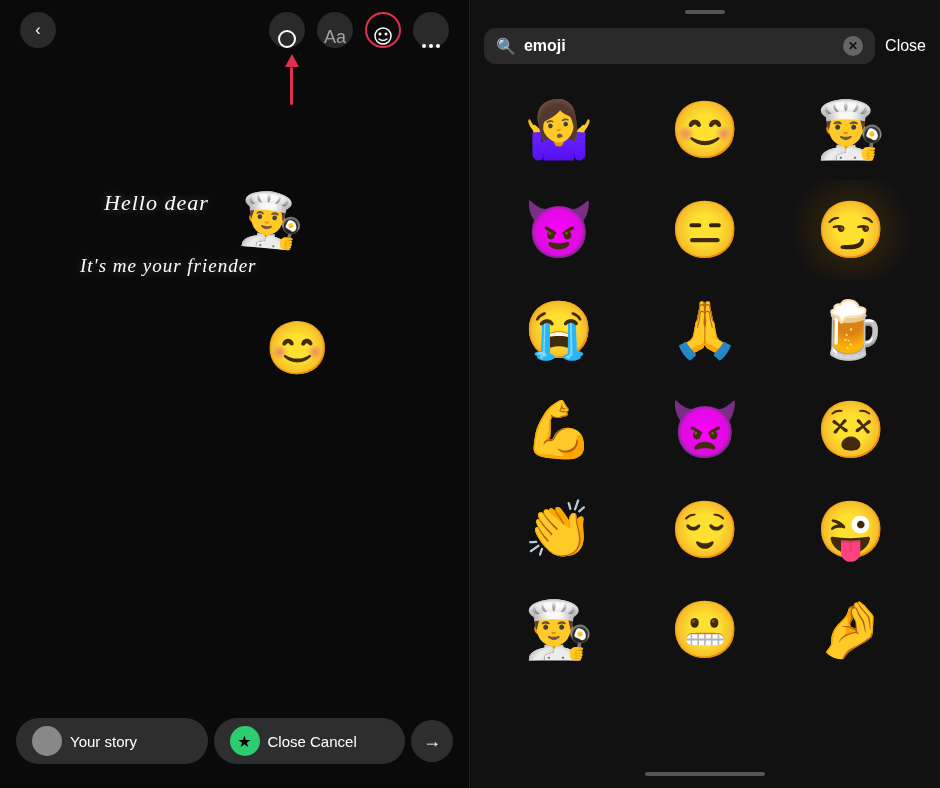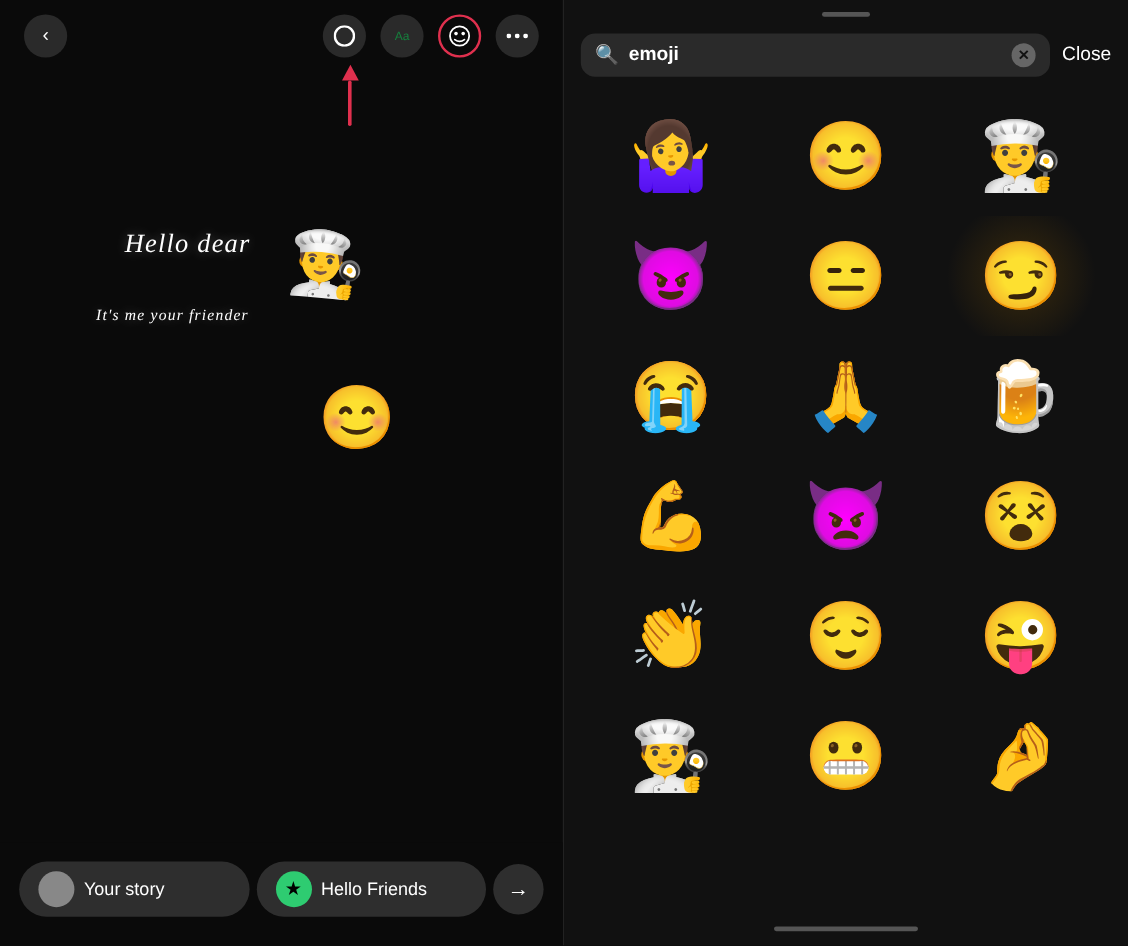--- a/index.html
+++ b/index.html
@@ -45,24 +45,24 @@
     .top-icons {
       display: flex;
       align-items: center;
       gap: 12px;
     }
 
     .icon-btn {
       width: 36px; height: 36px;
       border-radius: 50%;
       background: rgba(50,50,50,0.8);
-      display: flex; align-items: center; justify-content: center;
-      cursor: pointer;
-      color: #15803d;
-      font-size: 10px;
+      display: flex; align-items: flex-end; justify-content: center;
+      cursor: pointer;
+      color: #a3a3a3;
+      font-size: 18px;
       position: relative;
     }
 
     .icon-btn.highlighted {
       background: transparent;
       border: 2.5px solid #e0304e;
     }
 
     .story-canvas {
       flex: 1;
@@ -83,21 +83,21 @@
       text-shadow: 0 0 10px rgba(255,255,255,0.3);
       margin-left: 24px;
     }
 
     .story-text-2 {
       position: absolute;
       top: 195px;
       left: 80px;
       color: white;
       font-family: 'Georgia', cursive;
-      font-size: 13px;
+      font-size: 19px;
       font-style: italic;
       font-weight: 300;
       letter-spacing: 1px;
       text-shadow: 0 0 10px rgba(255,255,255,0.3);
     }
 
     .emoji-sticker-1 {
       position: absolute;
       top: 130px;
       left: 240px;
@@ -317,21 +317,21 @@
     <div class="emoji-sticker-2">😊</div>
   </div>
 
   <div class="bottom-bar">
     <div class="story-btn">
       <div class="story-avatar"></div>
       <span class="story-label">Your story</span>
     </div>
     <div class="close-friends-btn">
       <div class="green-circle">★</div>
-      <span class="story-label">Hello Friends</span>
+      <span class="story-label">Close Cancel</span>
     </div>
     <div class="send-btn">
       <span>→</span>
     </div>
   </div>
 </div>
 
 <div class="right-panel">
   <div class="drag-handle"></div>
 

